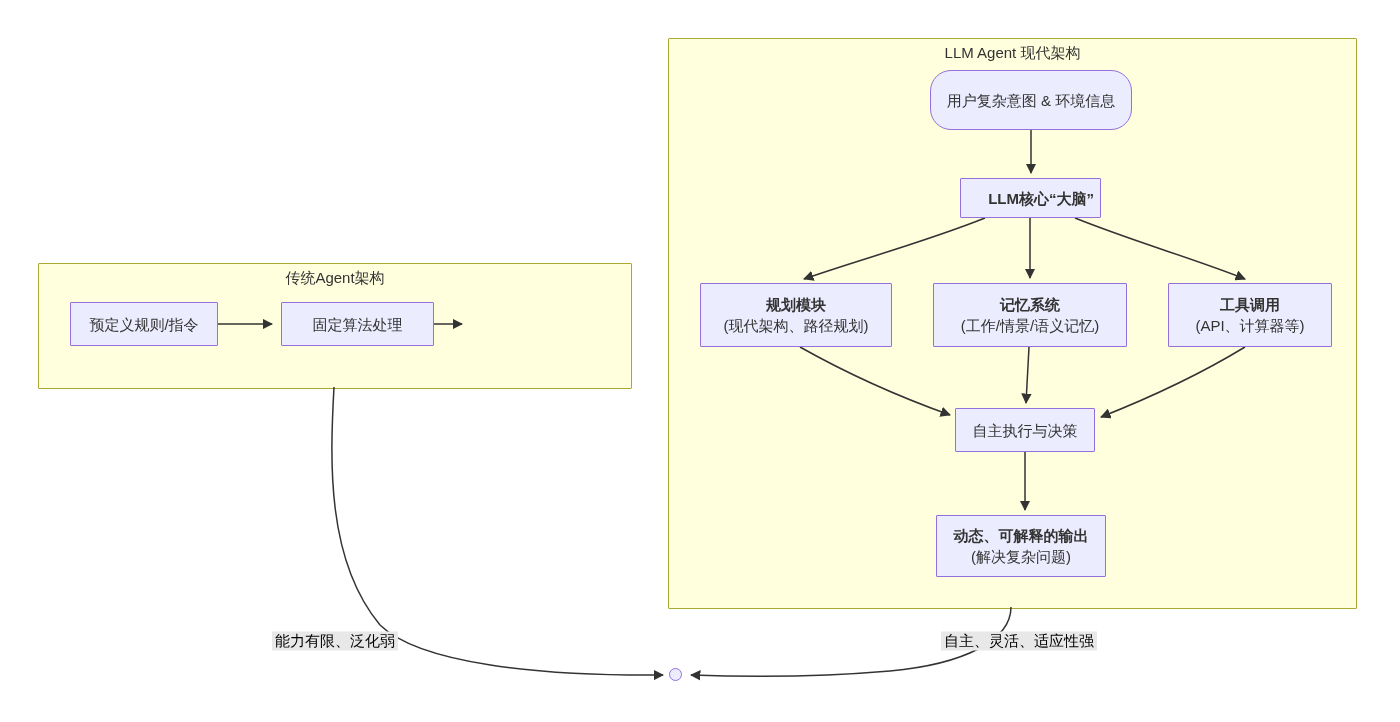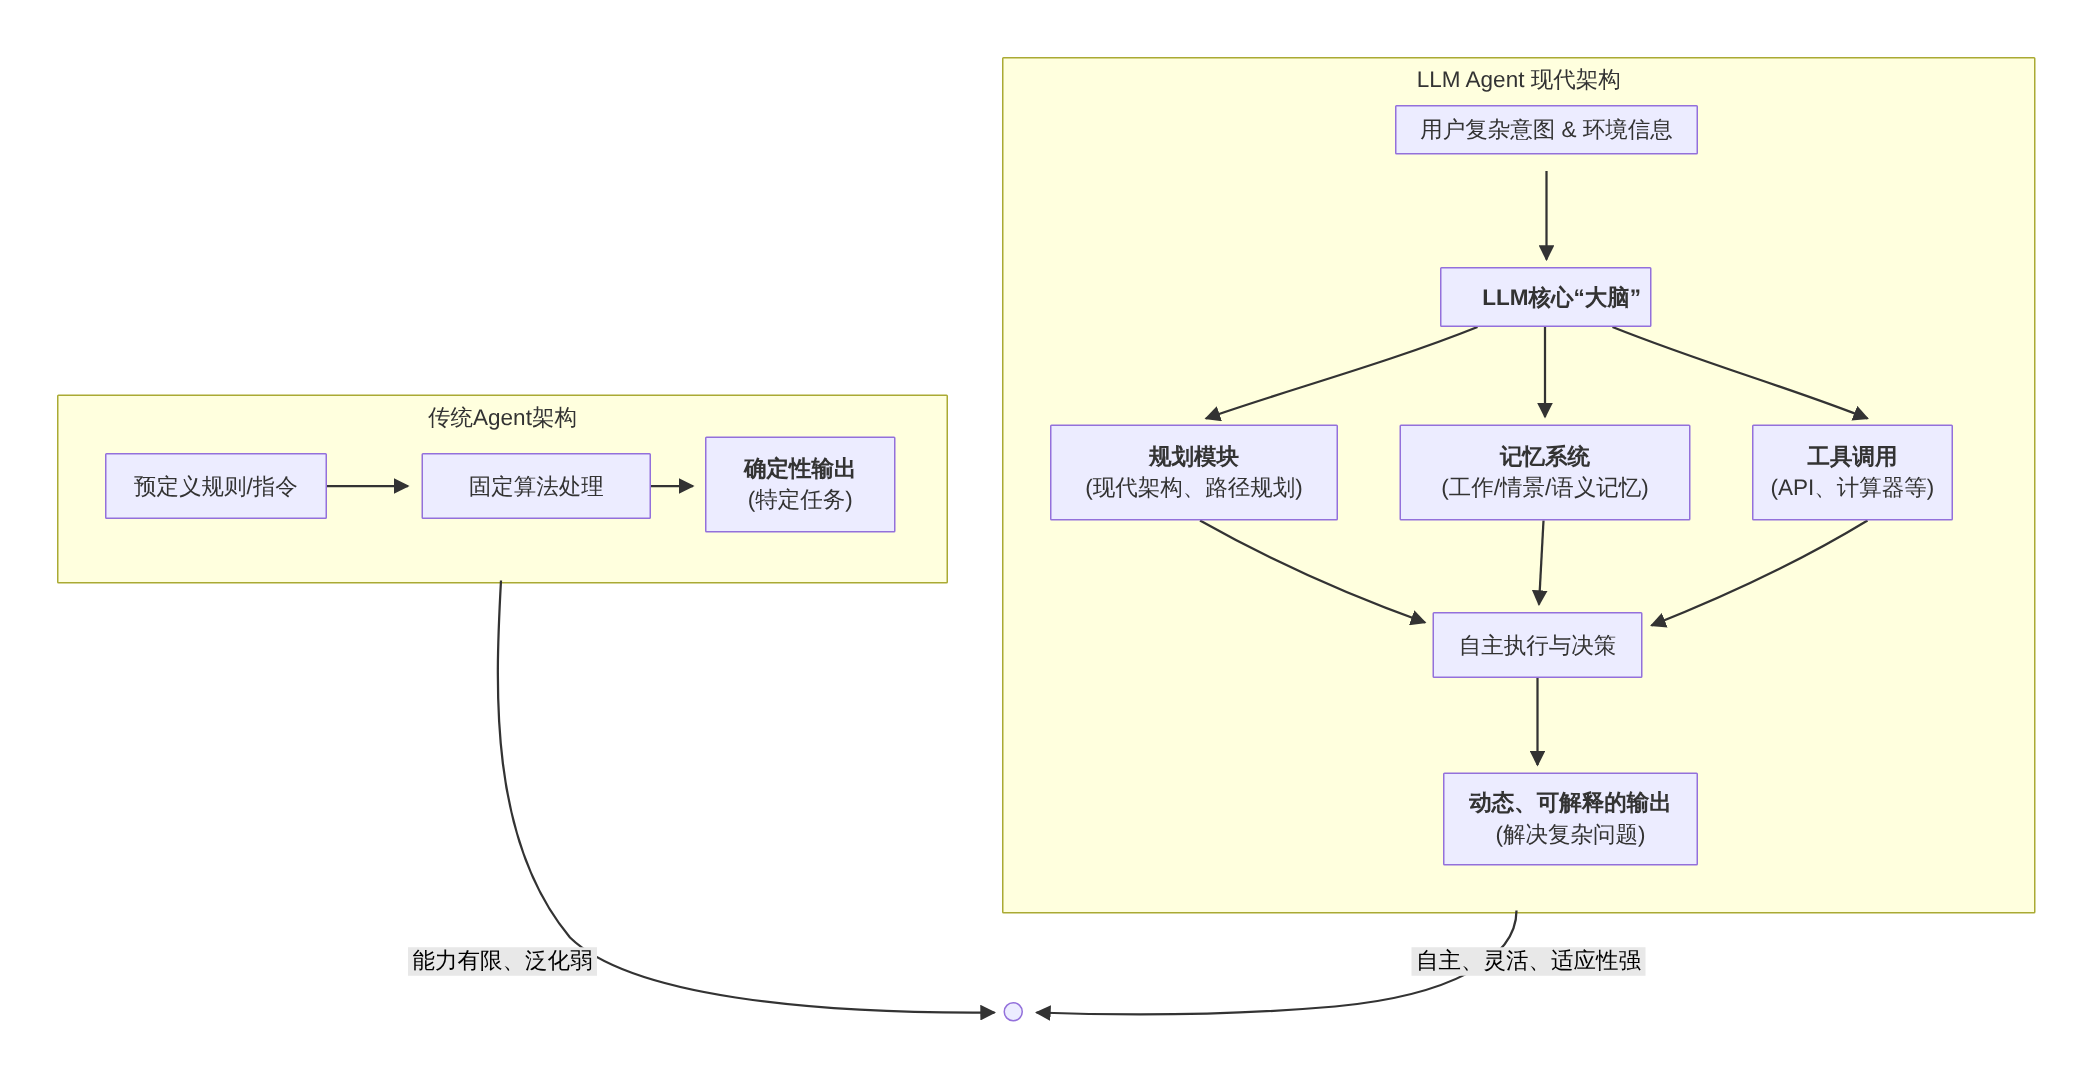--- a/index.html
+++ b/index.html
@@ -74,27 +74,27 @@
     background: var(--node-fill, #ECECFF);
     border: 1px solid var(--node-border, #9370DB);
     border-radius: 50%;
   }
   
   #sg-traditional { left: 38px;  top: 263px; width: 592px; height: 124px; }
   #sg-llm         { left: 668px; top: 38px;  width: 687px; height: 569px; }
   #n-rules        { left: 70px;  top: 302px; width: 148px; height: 44px; }
   #n-algorithm    { left: 281px; top: 302px; width: 153px; height: 44px; }
   #n-deterministic{ left: 470px; top: 291px; width: 127px; height: 64px; }
-  #n-input        { left: 930px; top: 70px;  width: 202px; height: 33px; }
+  #n-input        { left: 930px; top: 70px;  width: 202px; height: 60px; border-radius: 21px; }
   #n-core         { left: 960px; top: 178px; width: 141px; height: 40px; align-items: flex-end; }
   #n-planning     { left: 700px; top: 283px; width: 192px; height: 64px; }
   #n-memory       { left: 933px; top: 283px; width: 194px; height: 64px; }
-  #n-tools        { left: 1168px;top: 283px; width: 134px; height: 64px; }
+  #n-tools        { left: 1168px;top: 283px; width: 164px; height: 64px; }
   #n-execution    { left: 955px; top: 408px; width: 140px; height: 44px; align-items: center; }
-  #n-final        { left: 962px; top: 515px; width: 170px; height: 62px; }
+  #n-final        { left: 936px; top: 515px; width: 170px; height: 62px; }
   #el-left        { left: 335px; top: 641px; }
   #el-right       { left: 1019px;top: 641px; }
   #junction       { left: 669px; top: 668px; width: 13px; height: 13px; }
 </style>
 </head>
 <body>
 
 <div class="canvas">
 
   <div class="subgraph" id="sg-traditional">
@@ -123,24 +123,20 @@
     <path class="edge" marker-end="url(#arrowhead)" d="M334,387 C330,460 326,560 380,625 C420,664 540,676 663,675"></path>
     <path class="edge" marker-end="url(#arrowhead)" d="M1011,607 C1011,640 965,664 890,671 C820,677 745,677 691,675"></path>
   </svg>
 
   <div class="node" id="n-rules">
     <div>预定义规则/指令</div>
   </div>
   <div class="node" id="n-algorithm">
     <div>固定算法处理</div>
   </div>
-  <div class="node" id="n-deterministic">
-    <div class="bold">确定性输出</div>
-    <div>(特定任务)</div>
-  </div>
 
   <div class="node" id="n-input">
     <div>用户复杂意图 &amp; 环境信息</div>
   </div>
   <div class="node" id="n-core">
     <div class="bold">LLM核心“大脑”</div>
   </div>
   <div class="node" id="n-planning">
     <div class="bold">规划模块</div>
     <div>(现代架构、路径规划)</div>

